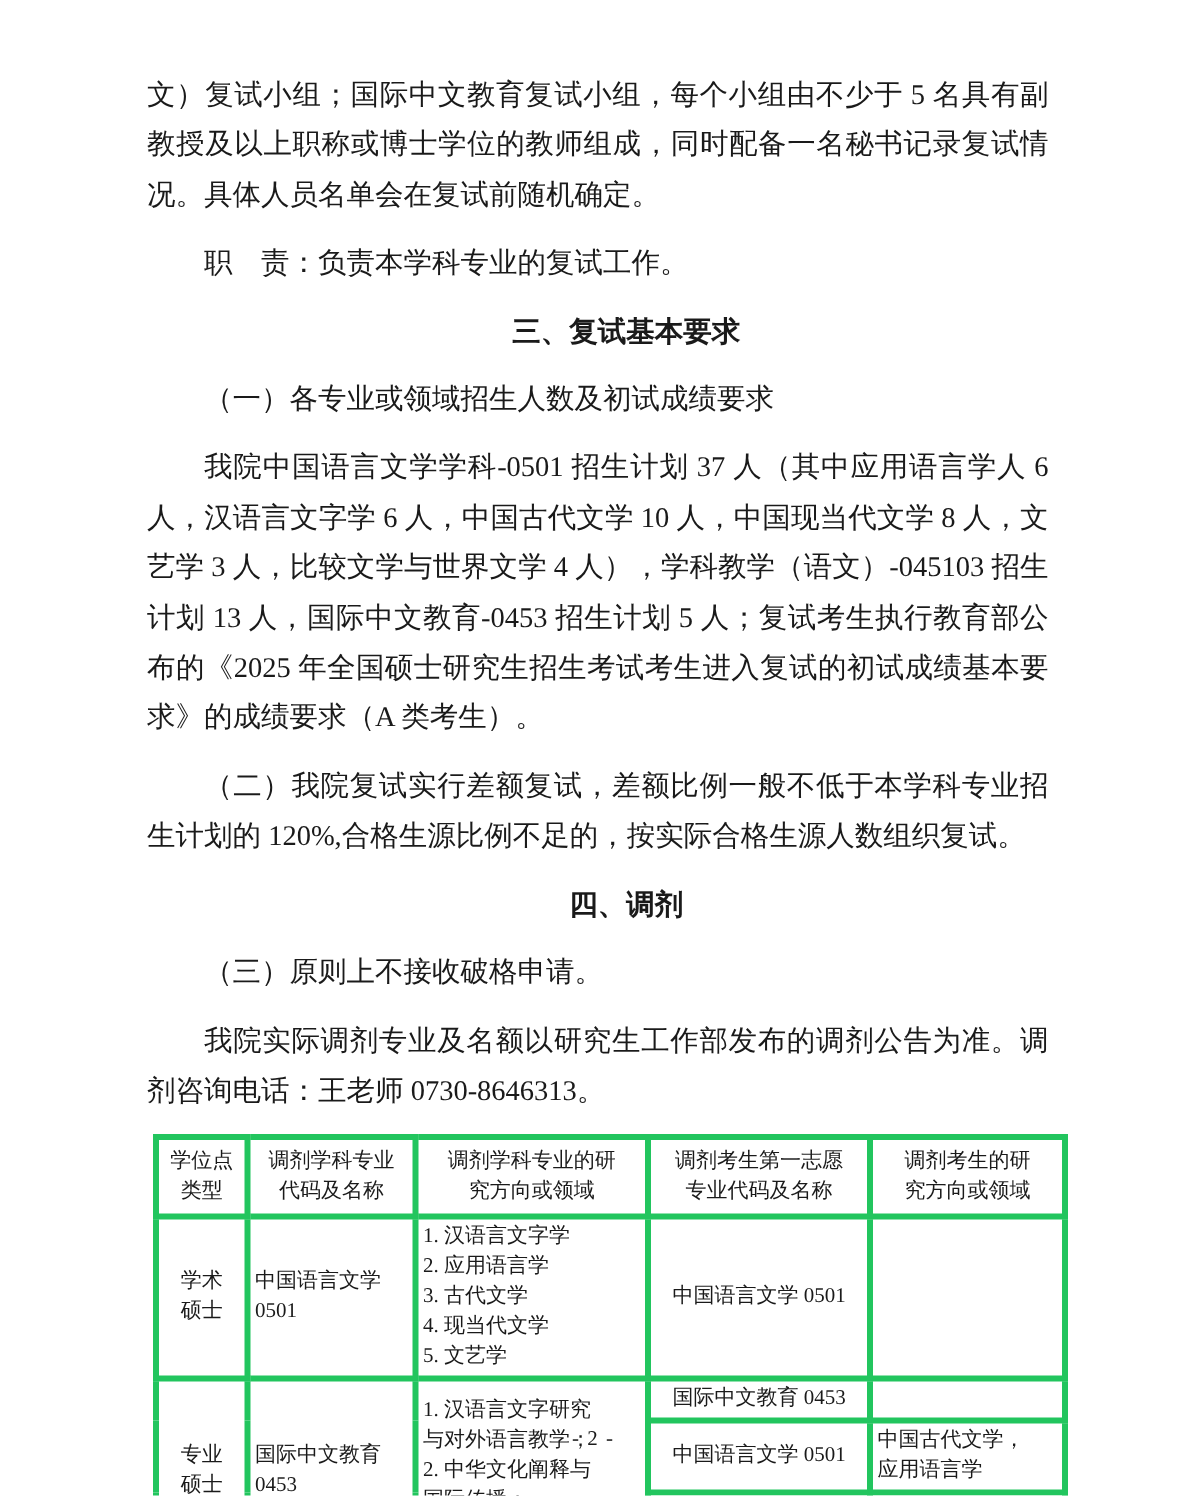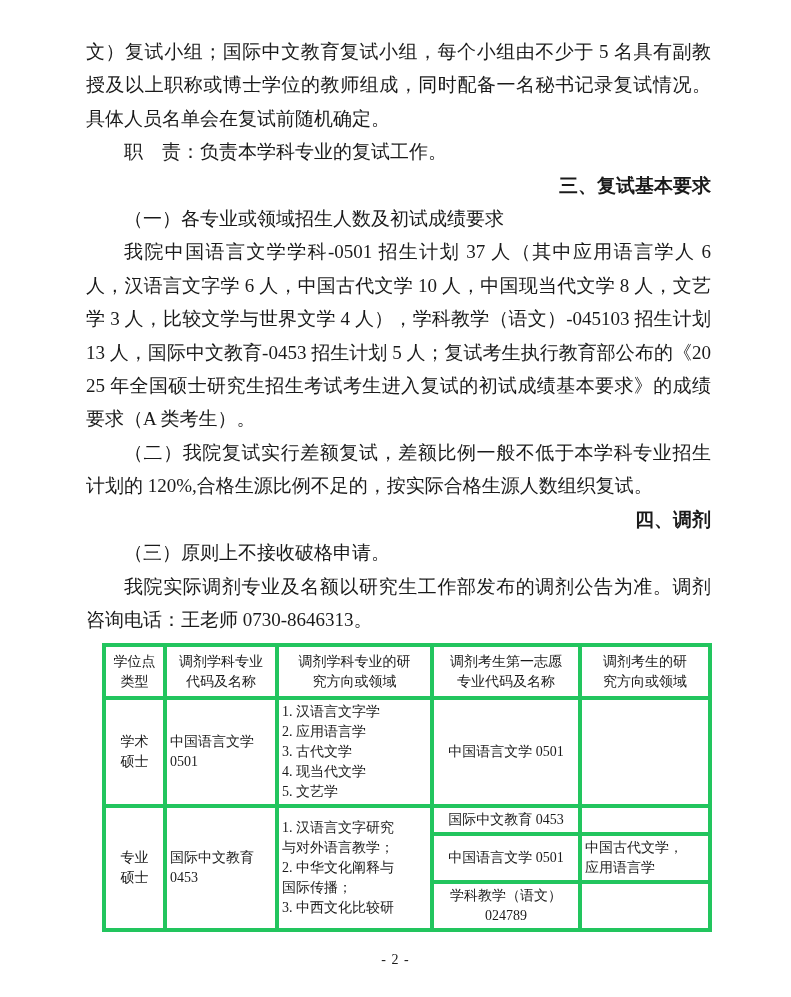--- a/index.html
+++ b/index.html
@@ -7,31 +7,31 @@
   body {
     width: 791px; height: 997px;
     background: #ffffff;
     color: #1a1a1a;
     font-family: "Liberation Serif", serif;
     overflow: hidden;
     position: relative;
   }
   .content { padding: 35px 80px 0 86px; }
   .para {
-    margin: 0;
+    margin: 12px;
     font-size: 19px;
     line-height: 33.4px;
     text-align: justify;
     word-break: break-all;
   }
   .indent { text-indent: 2em; }
   .bold-heading {
     font-weight: bold;
     font-family: "Liberation Sans", sans-serif;
-    text-align: right;
+    text-align: center;
   }
   .section-heading-small {
     margin: 0 0 0 12px;
     font-size: 15px;
     line-height: 33.4px;
     font-weight: bold;
     font-family: "Liberation Sans", sans-serif;
   }
   table.transfer-table {
     border-collapse: collapse;

